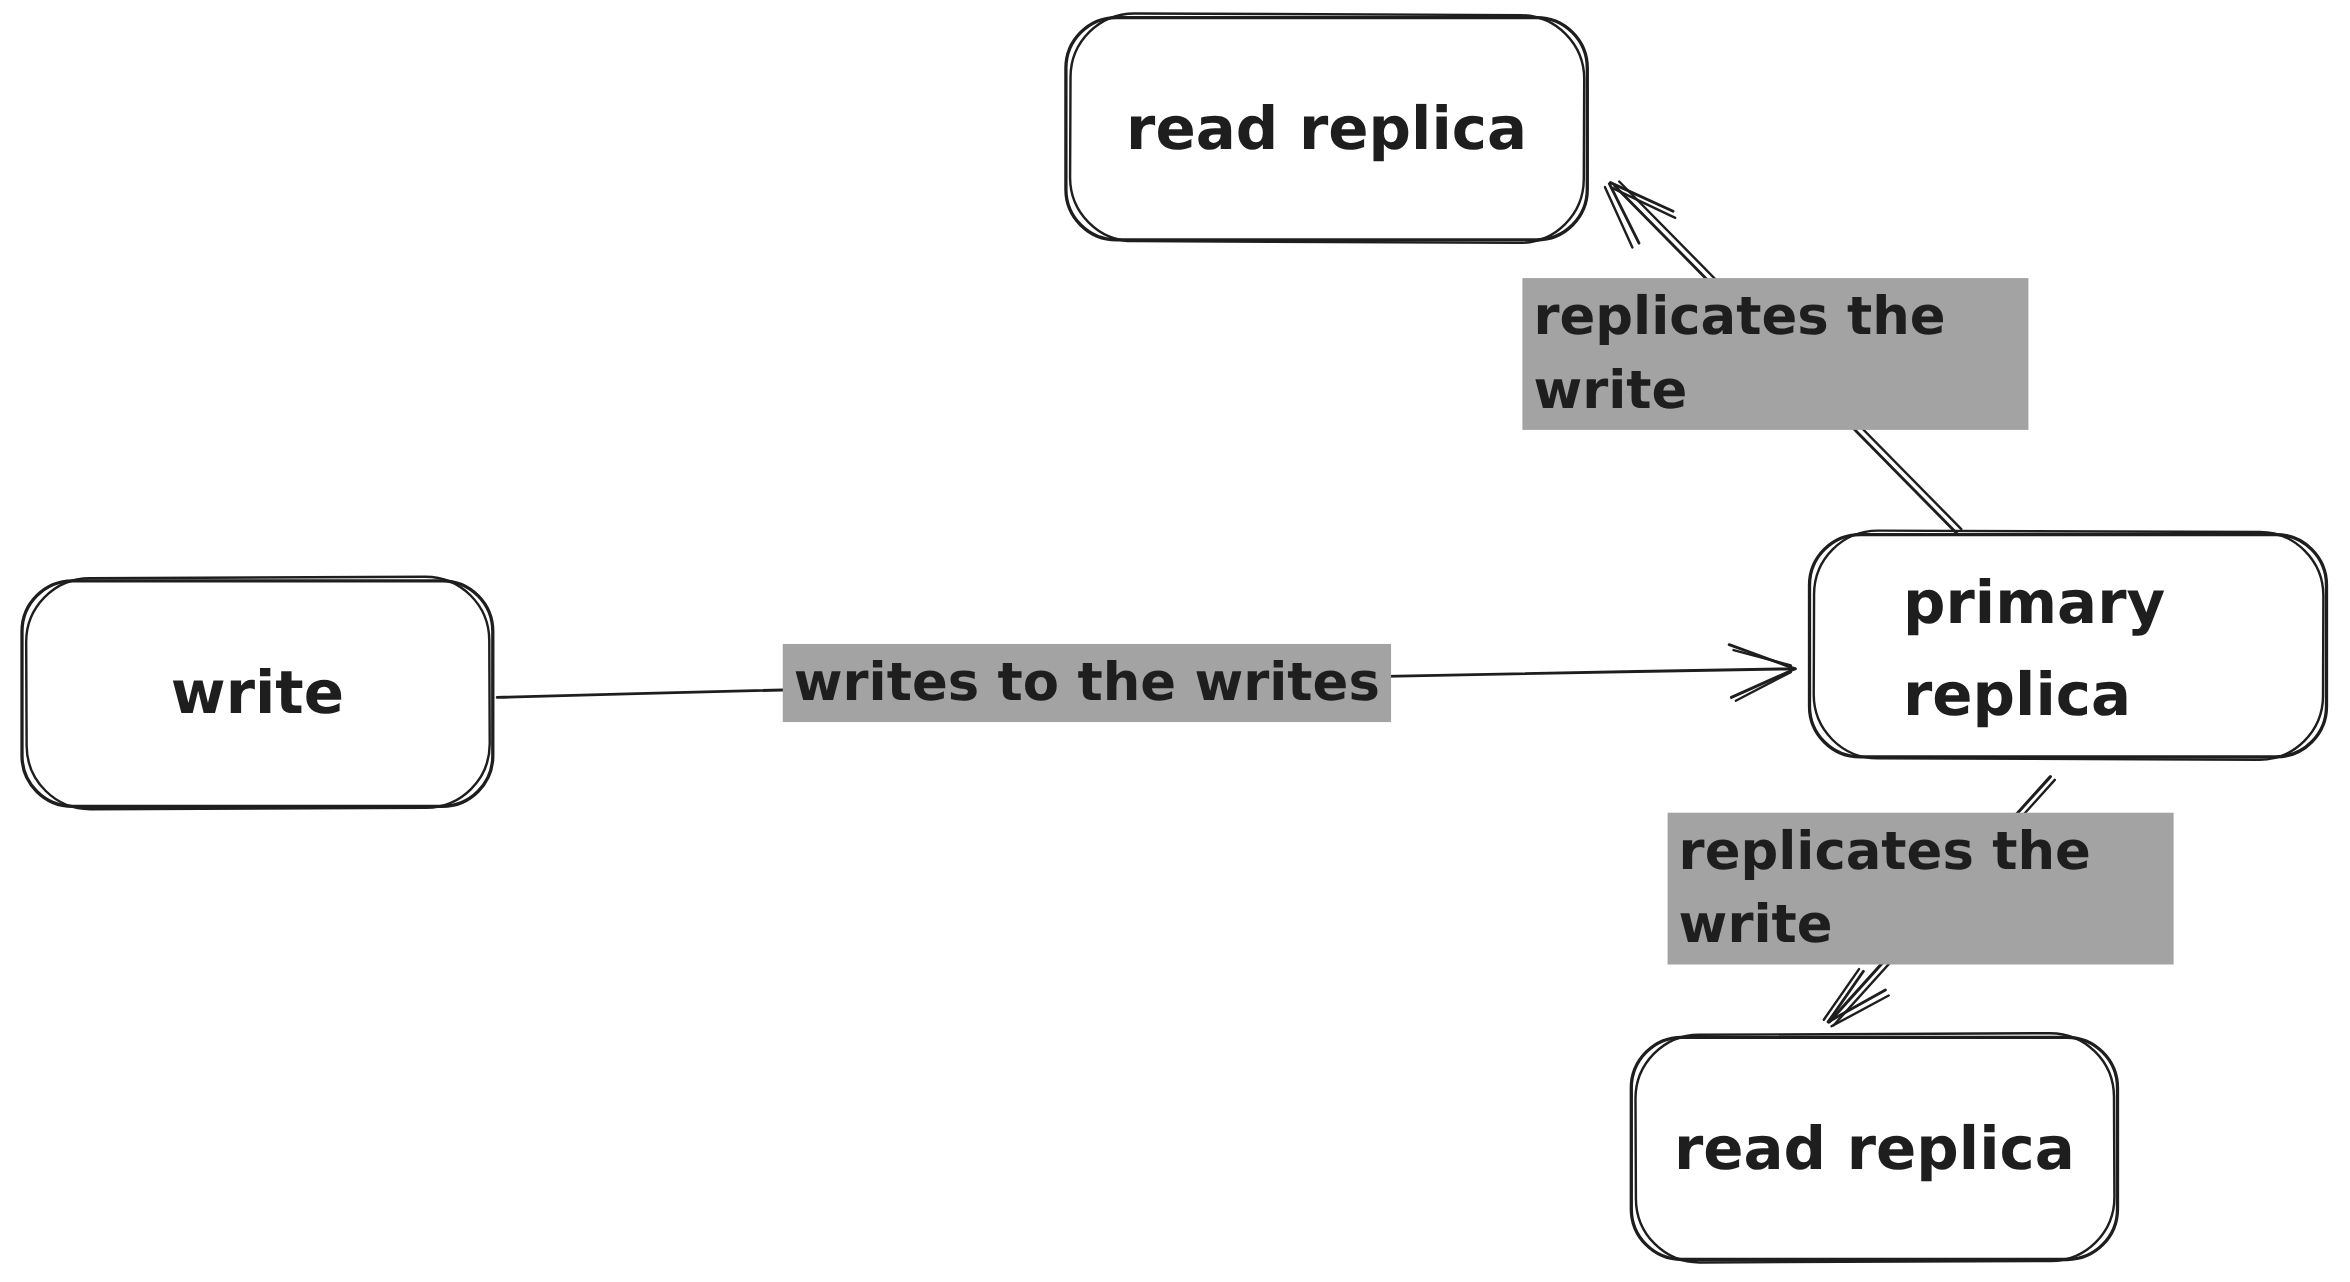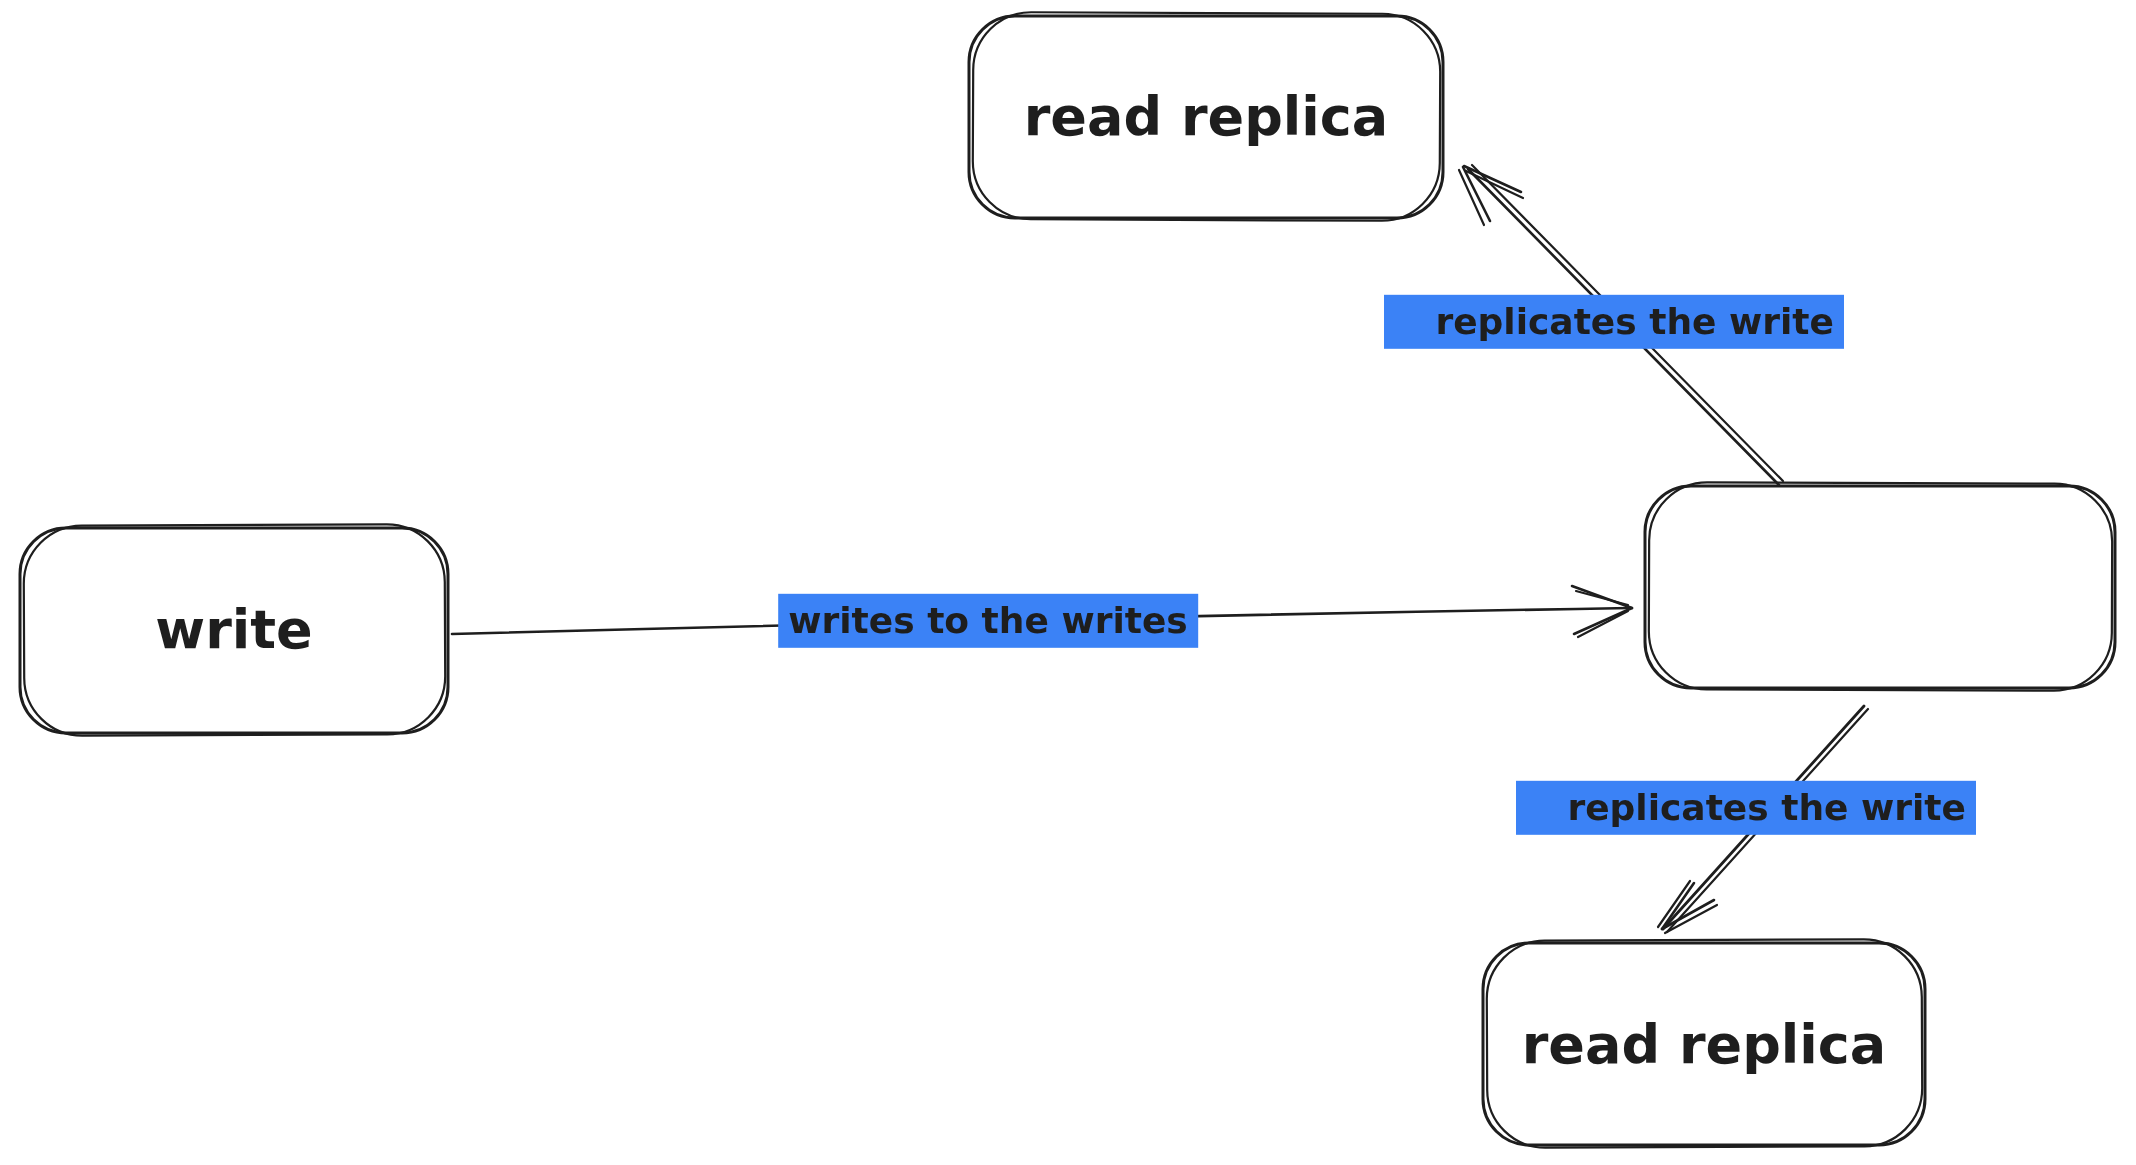--- a/index.html
+++ b/index.html
@@ -30,36 +30,36 @@
     stroke-linecap: round;
     stroke-linejoin: round;
     fill: none;
   }
   svg.strokes rect.fill {
     fill: #ffffff;
   }
   .label {
     position: absolute;
     transform: translate(-50%, -50%);
-    text-align: right;
+    text-align: left;
     font-weight: 700;
     color: var(--stroke, #1e1e1e);
     white-space: pre-wrap;
   }
   .node-label {
     font-size: 54px;
     line-height: 1.55;
   }
   .node-label.narrow {
     width: 300px;
   }
   .edge-label {
-    font-size: 36px;
+    font-size: 48px;
     line-height: 1.4;
-    background: #3b82f6;
+    background: #a3a3a3;
     padding: 2px 10px;
   }
   .edge-label.oneline {
     white-space: nowrap;
   }
   .edge-label.twoline {
     width: 440px;
   }
 </style>
 </head>
@@ -113,20 +113,21 @@
     <g>
       <rect class="fill" stroke-width="3" x="1483" y="943" width="442" height="202" rx="46"></rect>
       <rect stroke-width="2.2" x="1487" y="940" width="435" height="207" rx="58" transform="rotate(-0.25 1704 1044)"></rect>
     </g>
   </svg>
 
   <div class="label node-label" style="left:1206px; top:117px;">read replica</div>
 
   <div class="label node-label" style="left:234px; top:630px;">write</div>
 
+  <div class="label node-label narrow" style="left:1880px; top:590px;">primary replica</div>
 
   <div class="label node-label" style="left:1704px; top:1045px;">read replica</div>
 
   <div class="label edge-label oneline" style="left:988px; top:621px;">writes to the writes</div>
 
   <div class="label edge-label twoline" style="left:1614px; top:322px;">replicates the write</div>
 
   <div class="label edge-label twoline" style="left:1746px; top:808px;">replicates the write</div>
 
 </div>

